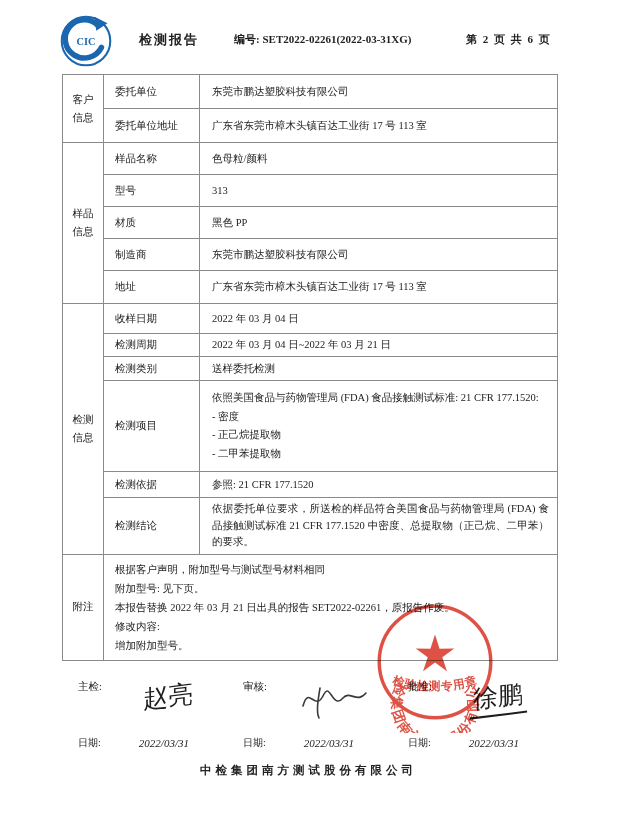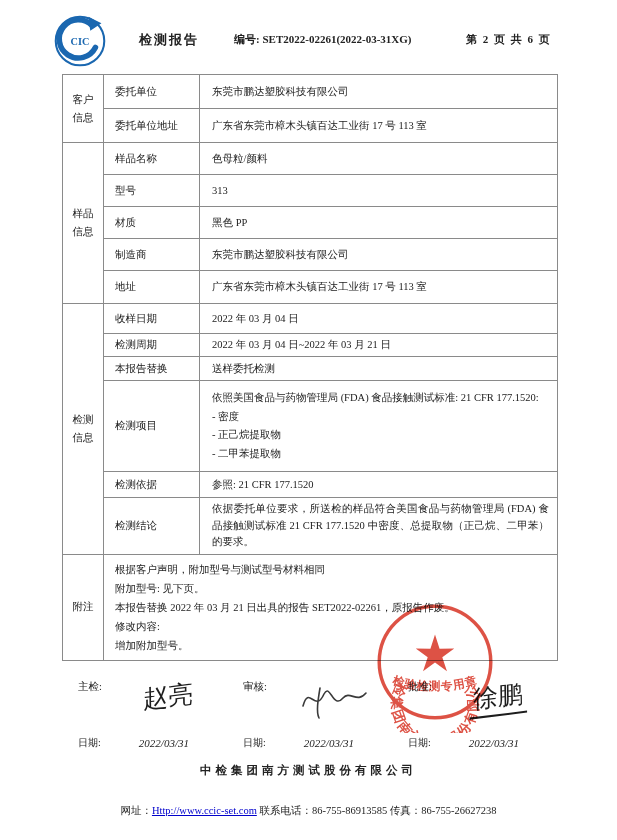--- a/index.html
+++ b/index.html
@@ -1,21 +1,21 @@
 <!DOCTYPE html>
 <html><head>
 <meta charset="utf-8">
 <style>
   html,body{margin:0;padding:0;background:#ffffff;}
   .page{
     position:relative;width:617px;height:840px;background:#ffffff;overflow:hidden;
     font-family:"Liberation Serif","DejaVu Serif",serif;color:#222222;
   }
   
-  .logo{position:absolute;left:52px;top:13px;width:56px;height:56px;}
+  .logo{position:absolute;left:58px;top:13px;width:56px;height:56px;}
   .hdr-title{position:absolute;left:139px;top:31px;font-size:13px;font-weight:bold;letter-spacing:2px;}
   .hdr-no{position:absolute;left:234px;top:32px;font-size:11px;font-weight:bold;white-space:nowrap;}
   .hdr-page{position:absolute;left:466px;top:32px;font-size:11px;font-weight:bold;letter-spacing:1.5px;white-space:nowrap;}
   
   table.report{position:absolute;left:62px;top:74px;width:495px;border-collapse:collapse;table-layout:fixed;}
   table.report td{border:1px solid #8a8a8a;font-size:10.5px;vertical-align:middle;overflow:hidden;}
   .group-cell{text-align:center;line-height:18px;}
   .lbl{padding-left:11px;}
   .val{padding-left:12px;padding-right:8px;}
   .val-multi{padding:4px 10px 4px 12px;line-height:18.5px;}
@@ -117,21 +117,21 @@
           <div>信息</div>
         </td>
         <td class="lbl">收样日期</td>
         <td class="val">2022 年 03 月 04 日</td>
       </tr>
       <tr class="h23">
         <td class="lbl">检测周期</td>
         <td class="val">2022 年 03 月 04 日~2022 年 03 月 21 日</td>
       </tr>
       <tr class="h24">
-        <td class="lbl">本报告替换</td>
+        <td class="lbl">检测类别</td>
         <td class="val">送样委托检测</td>
       </tr>
       <tr class="h91">
         <td class="lbl">检测项目</td>
         <td class="val-multi">
           <div>依照美国食品与药物管理局 (FDA) 食品接触测试标准: 21 CFR 177.1520:</div>
           <div>- 密度</div>
           <div>- 正己烷提取物</div>
           <div>- 二甲苯提取物</div>
         </td>
@@ -205,19 +205,14 @@
       </text>
       <polygon points="70,43 74.5,56.9 89,56.8 77.2,65.3 81.8,79.2 70,70.6 58.2,79.2 62.8,65.3 51,56.8 65.5,56.9" fill="#d93a2b"></polygon>
       <path id="bannerPath" d="M 30 92 Q 70 104 110 92" fill="none"></path>
       <text font-size="11.5" font-weight="bold" fill="#d93a2b" letter-spacing="0.8" font-family="Liberation Serif, serif">
         <textPath href="#bannerPath" startOffset="50%" text-anchor="middle">检验检测专用章</textPath>
       </text>
     </svg>
   </div>
 
   <div class="footer-company">中检集团南方测试股份有限公司</div>
-  <div class="footer-line fl3">
-    <span>网址：</span><a class="link">Http://www.ccic-set.com</a>
-    <span>联系电话：</span><span>86-755-86913585</span>
-    <span>传真：</span><span>86-755-26627238</span>
-  </div>
 
 </div>
 
 </body></html>

